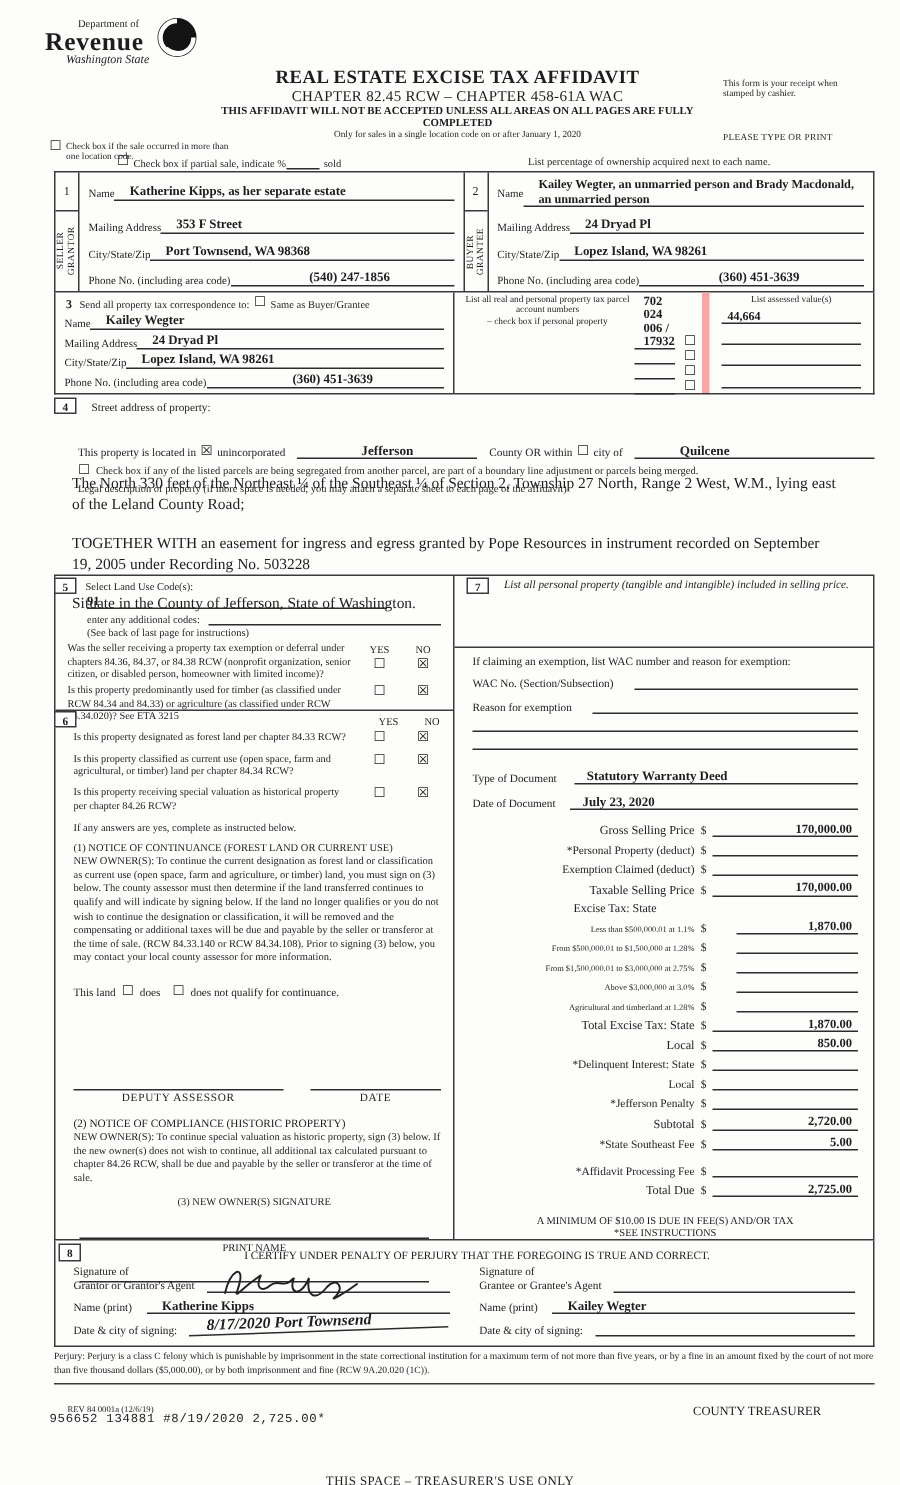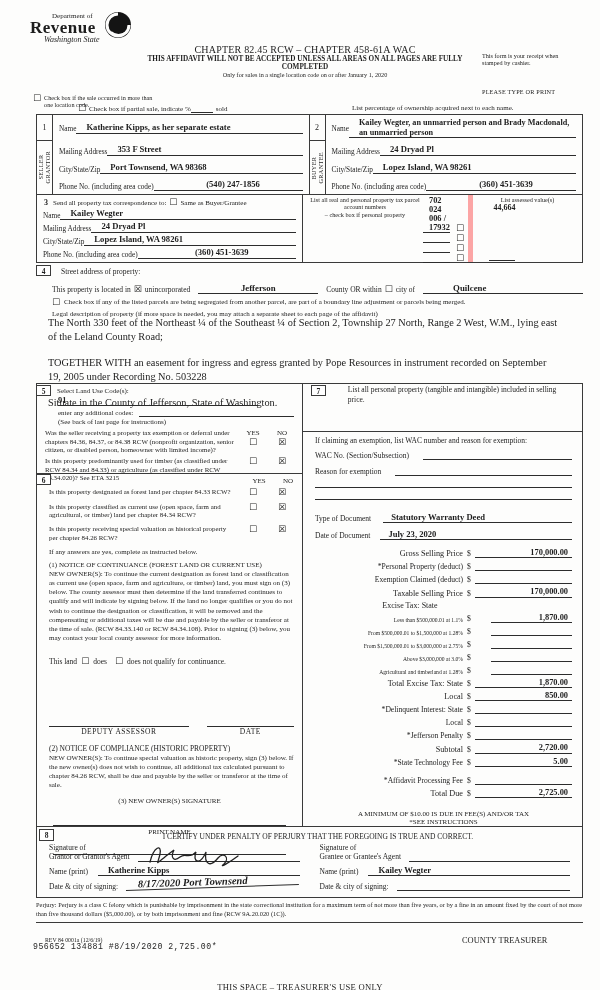--- a/index.html
+++ b/index.html
@@ -57,20 +57,21 @@
       <div class="logo-state" style="padding-left:14px;">Washington State</div>
     </div>
     <svg width="34" height="34" viewBox="0 0 34 34" style="margin-left:2px;margin-top:-2px;">
       <circle cx="17" cy="15" r="13" fill="#141414"></circle>
       <path d="M17 4 A 11 11 0 1 0 28 15" fill="none" stroke="#fdfdfc" stroke-width="3"></path>
       <path d="M10 22 Q 17 28 26 22" fill="none" stroke="#fdfdfc" stroke-width="2"></path>
     </svg>
   </div>
 
   <div class="abs" style="left:130px;top:44px;width:350px;text-align:center;">
+    <div class="title-main">REAL ESTATE EXCISE TAX AFFIDAVIT</div>
     <div class="title-sub">CHAPTER 82.45 RCW – CHAPTER 458-61A WAC</div>
     <div class="title-warn">THIS AFFIDAVIT WILL NOT BE ACCEPTED UNLESS ALL AREAS ON ALL PAGES ARE FULLY COMPLETED</div>
     <div class="title-note">Only for sales in a single location code on or after January 1, 2020</div>
   </div>
 
   <div class="abs tinytext" style="left:482px;top:52px;width:92px;">This form is your receipt when stamped by cashier.</div>
   <div class="abs tinytext b" style="left:482px;top:88px;width:100px;letter-spacing:.2px;">PLEASE TYPE OR PRINT</div>
 
   <div class="abs" style="left:33px;top:94px;width:120px;display:flex;">
     <span class="cbx">☐</span>
@@ -193,35 +194,35 @@
         </div>
         <div style="display:flex;align-items:flex-end;">
           <span class="uline" style="flex:1;min-height:9px;"></span>
           <span class="cbx" style="margin-left:6px;">☐</span>
         </div>
       </div>
     </div>
 
     <div style="flex:1;padding:1px 8px;display:flex;flex-direction:column;">
       <div class="tinytext" style="text-align:center;">List assessed value(s)</div>
-      <div style="flex:1;display:flex;justify-content:space-around;">
+      <div style="flex:1;display:flex;flex-direction:column;justify-content:space-around;">
         <div class="uline" style="font-size:8px;font-weight:bold;padding-left:4px;">44,664</div>
         <div class="uline" style="min-height:9px;"></div>
         <div class="uline" style="min-height:9px;"></div>
         <div class="uline" style="min-height:9px;"></div>
       </div>
     </div>
   </div>
 
   <div class="abs" style="left:36px;top:265px;width:547px;">
     <div style="display:flex;align-items:flex-end;">
       <span class="numcell" style="height:11px;line-height:11px;">4</span>
       <span class="s75" style="margin-left:10px;">Street address of property:</span>
     </div>
-    <div style="display:flex;align-items:flex-end;margin-top:7px;margin-left:16px;">
+    <div style="display:flex;align-items:flex-end;margin-top:19px;margin-left:16px;">
       <span class="s75">This property is located in</span>
       <span class="cbx" style="margin:0 3px;">☒</span>
       <span class="s75">unincorporated</span>
       <span class="uline" style="width:120px;margin-left:8px;font-size:8.8px;font-weight:bold;text-align:center;">Jefferson</span>
       <span class="s75" style="margin-left:8px;">County OR  within</span>
       <span class="cbx" style="margin:0 3px;">☐</span>
       <span class="s75">city of</span>
       <span class="uline" style="flex:1;margin-left:8px;font-size:8.8px;font-weight:bold;padding-left:30px;">Quilcene</span>
     </div>
     <div style="display:flex;align-items:flex-start;margin-top:4px;margin-left:16px;">
@@ -321,21 +322,21 @@
         <div class="s7 b" style="margin-top:2px;text-align:center;">PRINT NAME</div>
         <div class="sigline" style="margin:6px 16px 0 16px;"></div>
       </div>
     </div>
 
     <div style="flex:1;display:flex;flex-direction:column;">
 
       <div style="height:98px;border-bottom:1px solid #3a3a3a;box-sizing:border-box;">
         <div style="display:flex;align-items:flex-start;margin-top:1px;">
           <span class="numcell" style="height:11px;line-height:11px;margin-left:8px;">7</span>
-          <span class="s75" style="margin-left:22px;margin-right:10px;line-height:1.35;">List all personal property (tangible and intangible) included in selling price.</span>
+          <span class="s75" style="margin-left:10px;margin-right:10px;line-height:1.35;font-style:italic;">List all personal property (tangible and intangible) included in selling price.</span>
         </div>
       </div>
 
       <div style="flex:1;padding:4px 10px 0 12px;">
         <div class="s75">If claiming an exemption, list WAC number and reason for exemption:</div>
 
         <div style="display:flex;align-items:flex-end;margin-top:5px;">
           <span class="s75">WAC No. (Section/Subsection)</span>
           <span class="uline" style="flex:1;margin-left:14px;min-height:9px;"></span>
         </div>
@@ -425,21 +426,21 @@
           <span class="tlbl">*Jefferson Penalty</span>
             <span class="tdollar">$</span>
           <span class="tamt"></span>
         </div>
         <div class="trow">
           <span class="tlbl" style="font-size:8.2px;">Subtotal</span>
             <span class="tdollar">$</span>
           <span class="tamt">2,720.00</span>
         </div>
         <div class="trow">
-          <span class="tlbl">*State Technology Fee</span>
+          <span class="tlbl">*State Southeast Fee</span>
             <span class="tdollar">$</span>
           <span class="tamt">5.00</span>
         </div>
         <div class="trow" style="margin-top:8px;">
           <span class="tlbl">*Affidavit Processing Fee</span>
             <span class="tdollar">$</span>
           <span class="tamt"></span>
         </div>
         <div class="trow">
           <span class="tlbl" style="font-size:8.2px;">Total Due</span>

